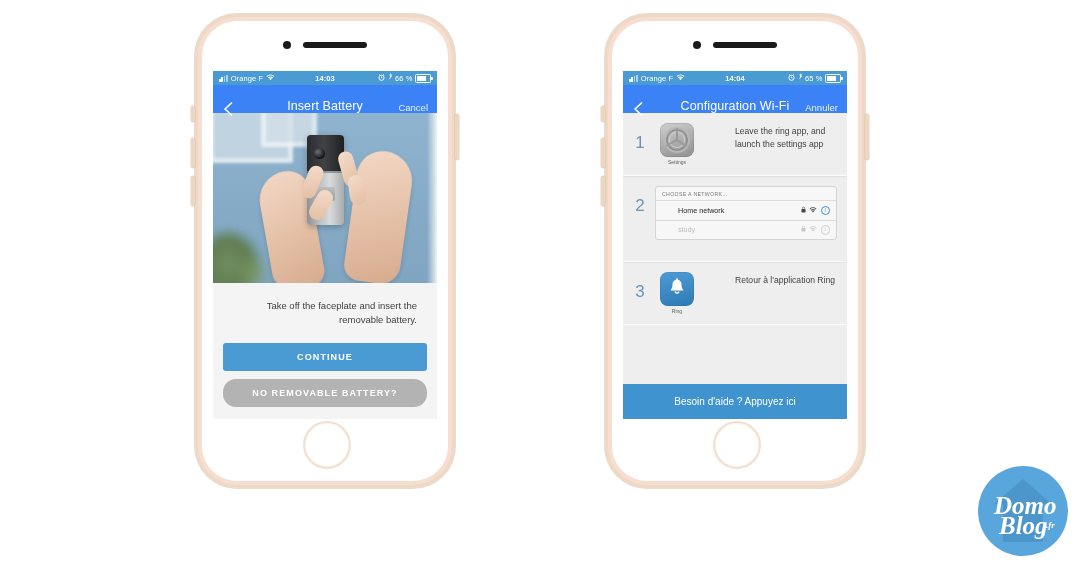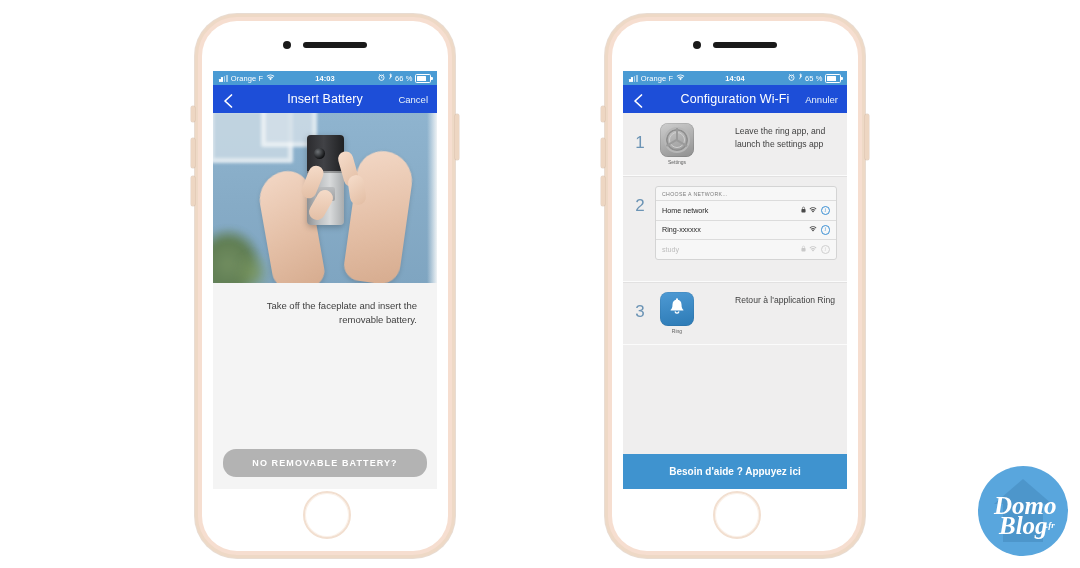--- a/index.html
+++ b/index.html
@@ -1,20 +1,20 @@
 <!DOCTYPE html>
 <html><head>
 <meta charset="utf-8">
 <style>
   html,body{margin:0;padding:0;background:#ffffff;}
   body{width:1080px;height:568px;position:relative;overflow:hidden;
        font-family:"Liberation Sans","DejaVu Sans",sans-serif;}
 
   
-  .phone{position:absolute;width:260px;height:544px;top:14px;}
+  .phone{position:absolute;width:260px;height:474px;top:14px;}
   .phone.left{left:195px;}
   .phone.right{left:605px;}
 
   .frame{position:absolute;inset:0;border-radius:42px;
          background:#f6ded0;
          border:3px solid #eed9c6;
          box-shadow:0 0 0 1px rgba(205,178,155,.45);}
   .face{position:absolute;left:7px;right:7px;top:7px;bottom:7px;
         border-radius:35px;background:#ffffff;overflow:hidden;}
 
@@ -51,22 +51,22 @@
   .bars{display:inline-flex;align-items:flex-end;gap:.8px;height:7px;}
   .bars i{width:1.6px;background:#fff;display:block;border-radius:.4px;}
   .bars i:nth-child(1){height:3px}.bars i:nth-child(2){height:4.4px}
   .bars i:nth-child(3){height:5.8px;opacity:.55}.bars i:nth-child(4){height:7px;opacity:.55}
   .batt{width:14px;height:7px;border:1px solid #fff;border-radius:1.6px;
         position:relative;display:inline-block;}
   .batt::after{content:"";position:absolute;right:-2.6px;top:2px;width:1.4px;height:3px;
                background:#fff;border-radius:0 1px 1px 0;}
   .batt i{position:absolute;left:1px;top:1px;bottom:1px;width:66%;background:#fff;border-radius:.6px;display:block;}
 
-  .navbar{height:28px;background:#1d4ed8;color:#fff;flex:none;
-          display:flex;align-items:center;padding:0 9px;position:relative;}
+  .navbar{height:28px;background:#3b82f6;color:#fff;flex:none;
+          display:flex;align-items:flex-end;padding:0 9px;position:relative;}
   .navtitle{position:absolute;left:0;right:0;text-align:center;
             font-size:12.5px;font-weight:400;letter-spacing:.1px;}
   .navback{width:12px;height:12px;position:relative;z-index:2;}
   .navback svg{display:block;}
   .navaction{margin-left:auto;font-size:9.5px;position:relative;z-index:2;color:#e8f2fa;}
 
   
   .lbody{flex:1;display:flex;flex-direction:column;background:#f4f4f4;}
   .photo{height:170px;flex:none;position:relative;overflow:hidden;
          background:linear-gradient(180deg,#8fb4cf 0%,#86abc6 55%,#7fa5c1 100%);}
@@ -145,31 +145,31 @@
          border-bottom:1px solid #fbfbfb;box-shadow:0 1px 0 #e2e1e1;}
   .netbox{flex:1;}
   .wifilist{background:#f7f7f7;border:1px solid #d4d4d4;border-radius:3px;
             overflow:hidden;margin-bottom:9px;}
   .wifi-head{font-size:5.2px;color:#7b7b7b;letter-spacing:.35px;
              padding:4px 6px 3px;border-bottom:1px solid #dcdcdc;}
   .wifi-row{display:flex;align-items:center;padding:4.5px 6px;font-size:7.2px;
             color:#1d1d1d;border-bottom:1px solid #dcdcdc;gap:4px;}
   .wifi-row:last-child{border-bottom:0;}
   .wifi-row.dim{color:#bdbdbd;}
-  .wifi-name{flex:1;}
+  .wifi-name{flex:1;margin-left:16px;}
   .wifi-ico{display:flex;align-items:center;gap:3.5px;}
   .info-i{width:7.5px;height:7.5px;border-radius:50%;border:.8px solid #3a8fd4;
           color:#3a8fd4;font-size:5.2px;line-height:6.4px;text-align:center;
           font-style:italic;font-family:"Liberation Serif",serif;}
   .dim .info-i{border-color:#cfcfcf;color:#cfcfcf;}
   .fr-text{font-size:8.6px;line-height:1.5;color:#3f3f3f;}
 
   .rspacer{flex:1;background:#efeeee;}
   .helpbar{background:#3f93cf;color:#fff;text-align:center;
-           padding:12px 0;font-size:10px;font-weight:bold;flex:none;}
+           padding:12px 0;font-size:10px;font-weight:normal;flex:none;}
 
   
   .logo{position:absolute;right:8px;bottom:8px;width:98px;height:98px;}
   .logo svg{display:block;}
 </style>
 </head>
 <body>
 
 <div class="phone left">
   <div class="frame"></div>
@@ -252,20 +252,21 @@
           <div class="finger f2"></div>
           <div class="finger f3"></div>
           <div class="finger f4"></div>
           <div class="ph-edge"></div>
         </div>
 
         <div class="caption">Take off the faceplate and insert the removable battery.</div>
         <div class="lspacer"></div>
 
         <div class="btns">
+          <button class="btn btn-primary">CONTINUE</button>
           <button class="btn btn-secondary">NO REMOVABLE BATTERY?</button>
         </div>
       </div>
     </div>
 
     <div class="home"></div>
   </div>
 </div>
 
 <div class="phone right">
@@ -367,33 +368,20 @@
                     <svg width="8" height="6" viewBox="0 0 12 9">
                         <path d="M6 8.2 4.1 6.1a2.8 2.8 0 0 1 3.8 0L6 8.2z" fill="#4a4a4a"></path>
                         <path d="M2.6 4.6a5 5 0 0 1 6.8 0l-.9 1a3.7 3.7 0 0 0-5 0l-.9-1z" fill="#4a4a4a"></path>
                         <path d="M.8 2.6a7.6 7.6 0 0 1 10.4 0l-.9 1a6.3 6.3 0 0 0-8.6 0l-.9-1z" fill="#4a4a4a"></path>
                       </svg>
                   </span>
                   <span class="info-i">i</span>
                 </span>
               </div>
 
-              <div class="wifi-row">
-                <span class="wifi-name">Ring-xxxxxx</span>
-                <span class="wifi-ico">
-                  <span>
-                    <svg width="8" height="6" viewBox="0 0 12 9">
-                        <path d="M6 8.2 4.1 6.1a2.8 2.8 0 0 1 3.8 0L6 8.2z" fill="#4a4a4a"></path>
-                        <path d="M2.6 4.6a5 5 0 0 1 6.8 0l-.9 1a3.7 3.7 0 0 0-5 0l-.9-1z" fill="#4a4a4a"></path>
-                        <path d="M.8 2.6a7.6 7.6 0 0 1 10.4 0l-.9 1a6.3 6.3 0 0 0-8.6 0l-.9-1z" fill="#4a4a4a"></path>
-                      </svg>
-                  </span>
-                  <span class="info-i">i</span>
-                </span>
-              </div>
 
               <div class="wifi-row dim">
                 <span class="wifi-name">study</span>
                 <span class="wifi-ico">
                   <span>
                     <svg width="5" height="7" viewBox="0 0 7 9">
                         <rect x=".6" y="3.7" width="5.8" height="5" rx="1" fill="#c9c9c9"></rect>
                         <path d="M2 3.7V2.6a1.5 1.5 0 0 1 3 0v1.1" stroke="#c9c9c9" stroke-width=".9" fill="none"></path>
                       </svg>
                   </span>

